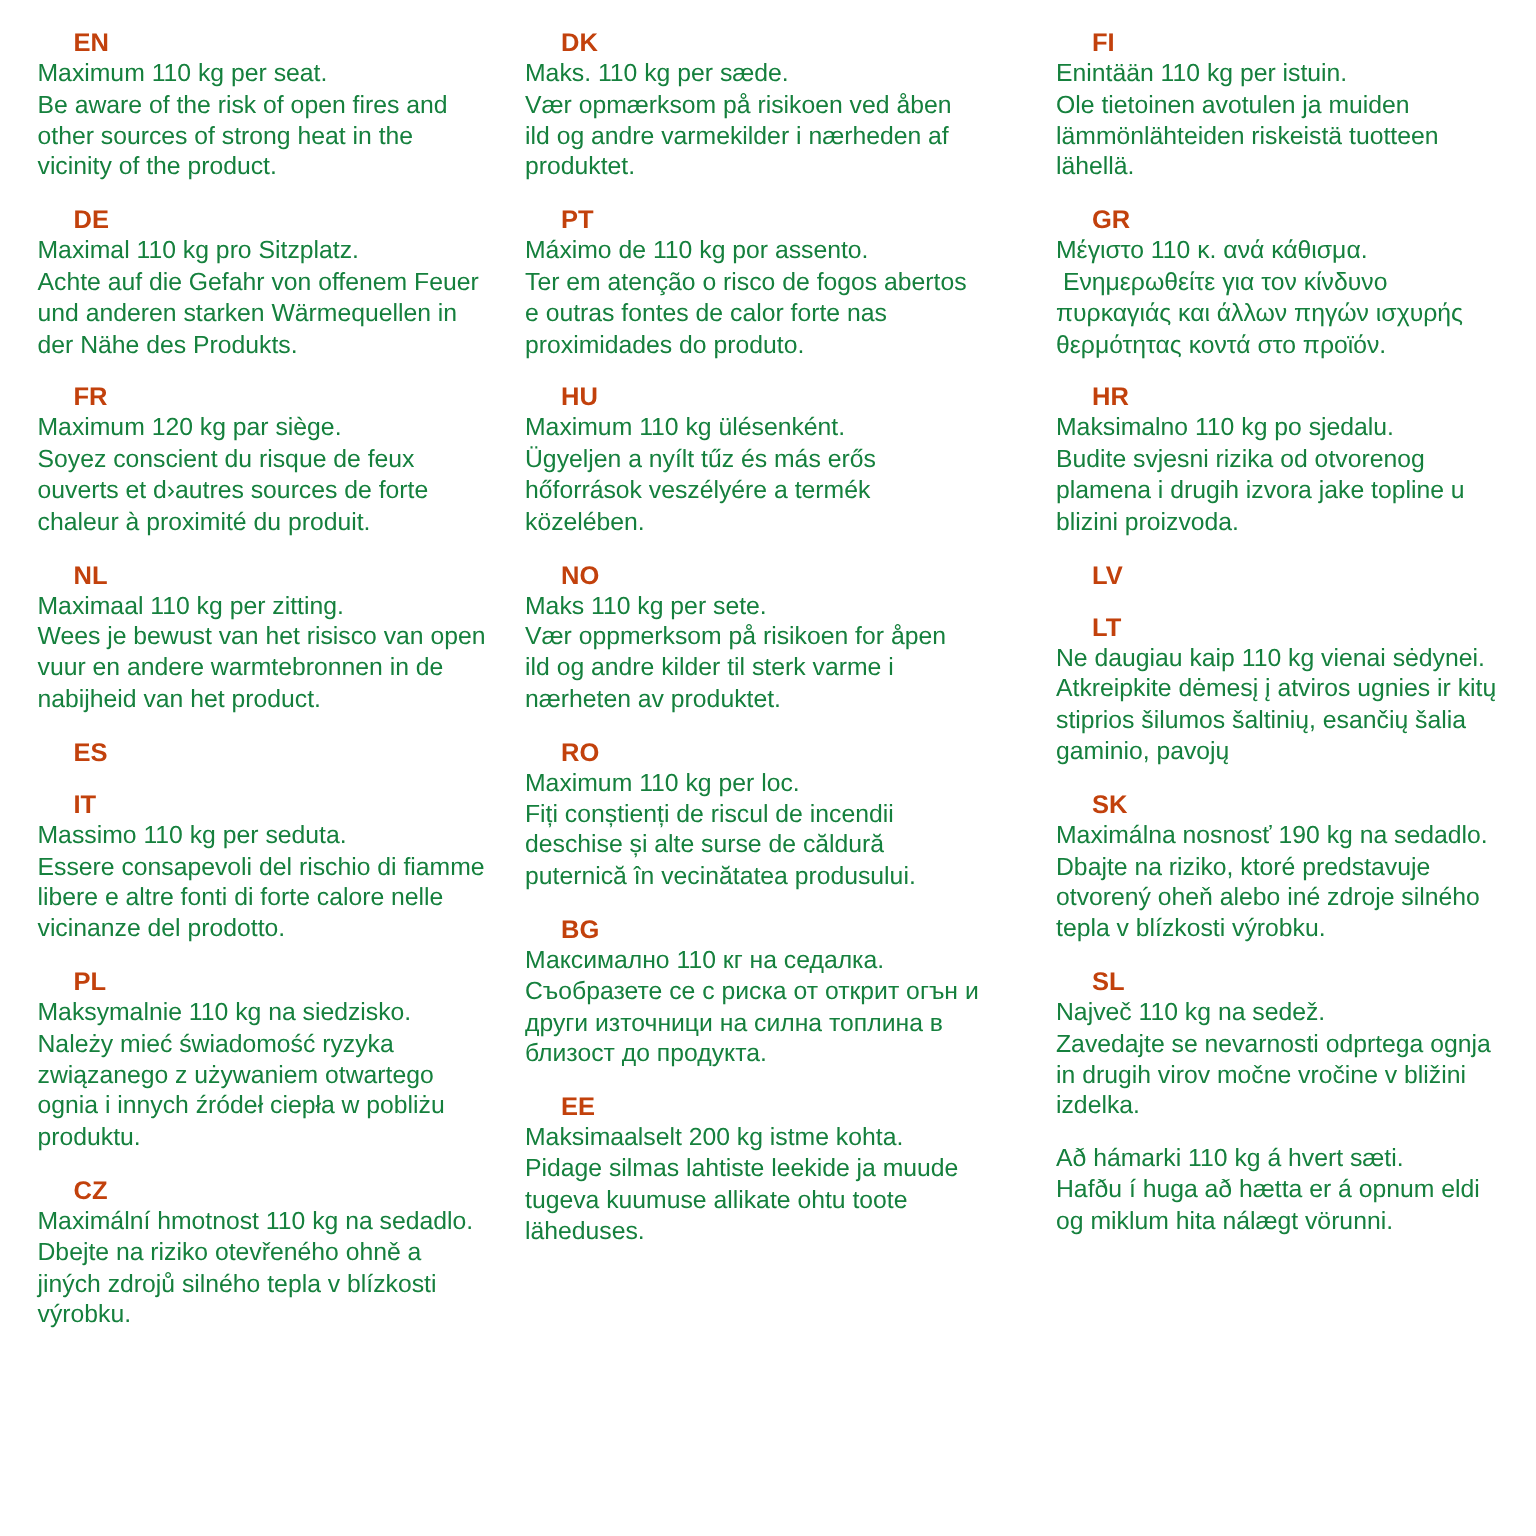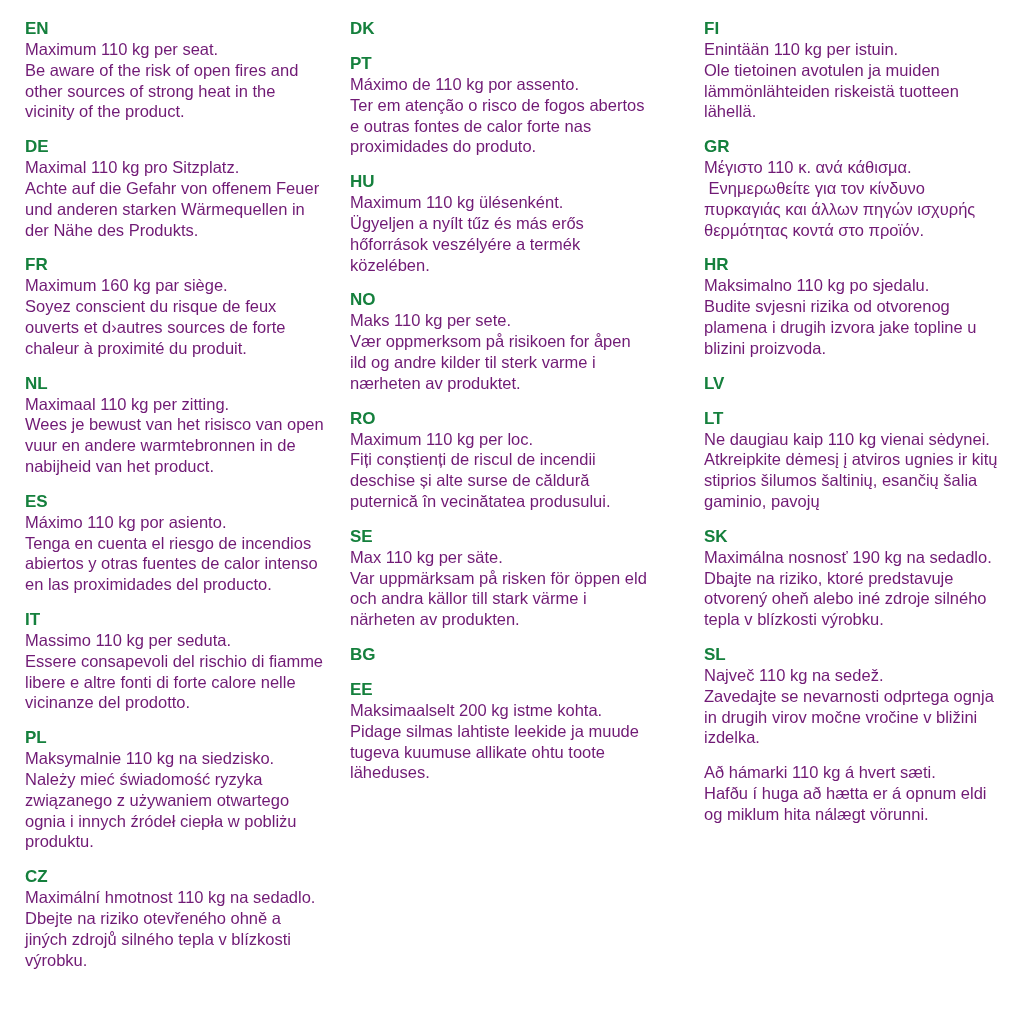--- a/index.html
+++ b/index.html
@@ -28,28 +28,29 @@
   .col-1 { left: 25px;  width: 322px; }
   .col-2 { left: 350px; width: 332px; }
   .col-3 { left: 704px; width: 336px; }
   .block {
     margin-bottom: 14px;
   }
   .lang-code {
     font-weight: 700;
     font-size: 17px;
     line-height: 21px;
-    color: #15803d;
+    color: #c2410c;
     white-space: pre;
+    margin-left: 24px;
   }
   .lang-text {
     font-size: 16.5px;
     line-height: 20.8px;
     white-space: pre-wrap;
-    color: #701a75;
+    color: #15803d;
   }
 </style>
 </head>
 <body>
 
 <div class="page">
 
   <div class="col col-1">
     <div class="block">
       <div class="lang-code">EN</div>
@@ -60,38 +61,34 @@
     </div>
     <div class="block">
       <div class="lang-code">DE</div>
       <div class="lang-text">Maximal 110 kg pro Sitzplatz.
 Achte auf die Gefahr von offenem Feuer
 und anderen starken Wärmequellen in
 der Nähe des Produkts.</div>
     </div>
     <div class="block">
       <div class="lang-code">FR</div>
-      <div class="lang-text">Maximum 160 kg par siège.
+      <div class="lang-text">Maximum 120 kg par siège.
 Soyez conscient du risque de feux
 ouverts et d›autres sources de forte
 chaleur à proximité du produit.</div>
     </div>
     <div class="block">
       <div class="lang-code">NL</div>
       <div class="lang-text">Maximaal 110 kg per zitting.
 Wees je bewust van het risisco van open
 vuur en andere warmtebronnen in de
 nabijheid van het product.</div>
     </div>
     <div class="block">
       <div class="lang-code">ES</div>
-      <div class="lang-text">Máximo 110 kg por asiento.
-Tenga en cuenta el riesgo de incendios
-abiertos y otras fuentes de calor intenso
-en las proximidades del producto.</div>
     </div>
     <div class="block">
       <div class="lang-code">IT</div>
       <div class="lang-text">Massimo 110 kg per seduta.
 Essere consapevoli del rischio di fiamme
 libere e altre fonti di forte calore nelle
 vicinanze del prodotto.</div>
     </div>
     <div class="block">
       <div class="lang-code">PL</div>
@@ -106,20 +103,24 @@
       <div class="lang-text">Maximální hmotnost 110 kg na sedadlo.
 Dbejte na riziko otevřeného ohně a
 jiných zdrojů silného tepla v blízkosti
 výrobku.</div>
     </div>
   </div>
 
   <div class="col col-2">
     <div class="block">
       <div class="lang-code">DK</div>
+      <div class="lang-text">Maks. 110 kg per sæde.
+Vær opmærksom på risikoen ved åben
+ild og andre varmekilder i nærheden af
+produktet.</div>
     </div>
     <div class="block">
       <div class="lang-code">PT</div>
       <div class="lang-text">Máximo de 110 kg por assento.
 Ter em atenção o risco de fogos abertos
 e outras fontes de calor forte nas
 proximidades do produto.</div>
     </div>
     <div class="block">
       <div class="lang-code">HU</div>
@@ -136,28 +137,25 @@
 nærheten av produktet.</div>
     </div>
     <div class="block">
       <div class="lang-code">RO</div>
       <div class="lang-text">Maximum 110 kg per loc.
 Fiți conștienți de riscul de incendii
 deschise și alte surse de căldură
 puternică în vecinătatea produsului.</div>
     </div>
     <div class="block">
-      <div class="lang-code">SE</div>
-      <div class="lang-text">Max 110 kg per säte.
-Var uppmärksam på risken för öppen eld
-och andra källor till stark värme i
-närheten av produkten.</div>
-    </div>
-    <div class="block">
       <div class="lang-code">BG</div>
+      <div class="lang-text">Максимално 110 кг на седалка.
+Съобразете се с риска от открит огън и
+други източници на силна топлина в
+близост до продукта.</div>
     </div>
     <div class="block">
       <div class="lang-code">EE</div>
       <div class="lang-text">Maksimaalselt 200 kg istme kohta.
 Pidage silmas lahtiste leekide ja muude
 tugeva kuumuse allikate ohtu toote
 läheduses.</div>
     </div>
   </div>
 

